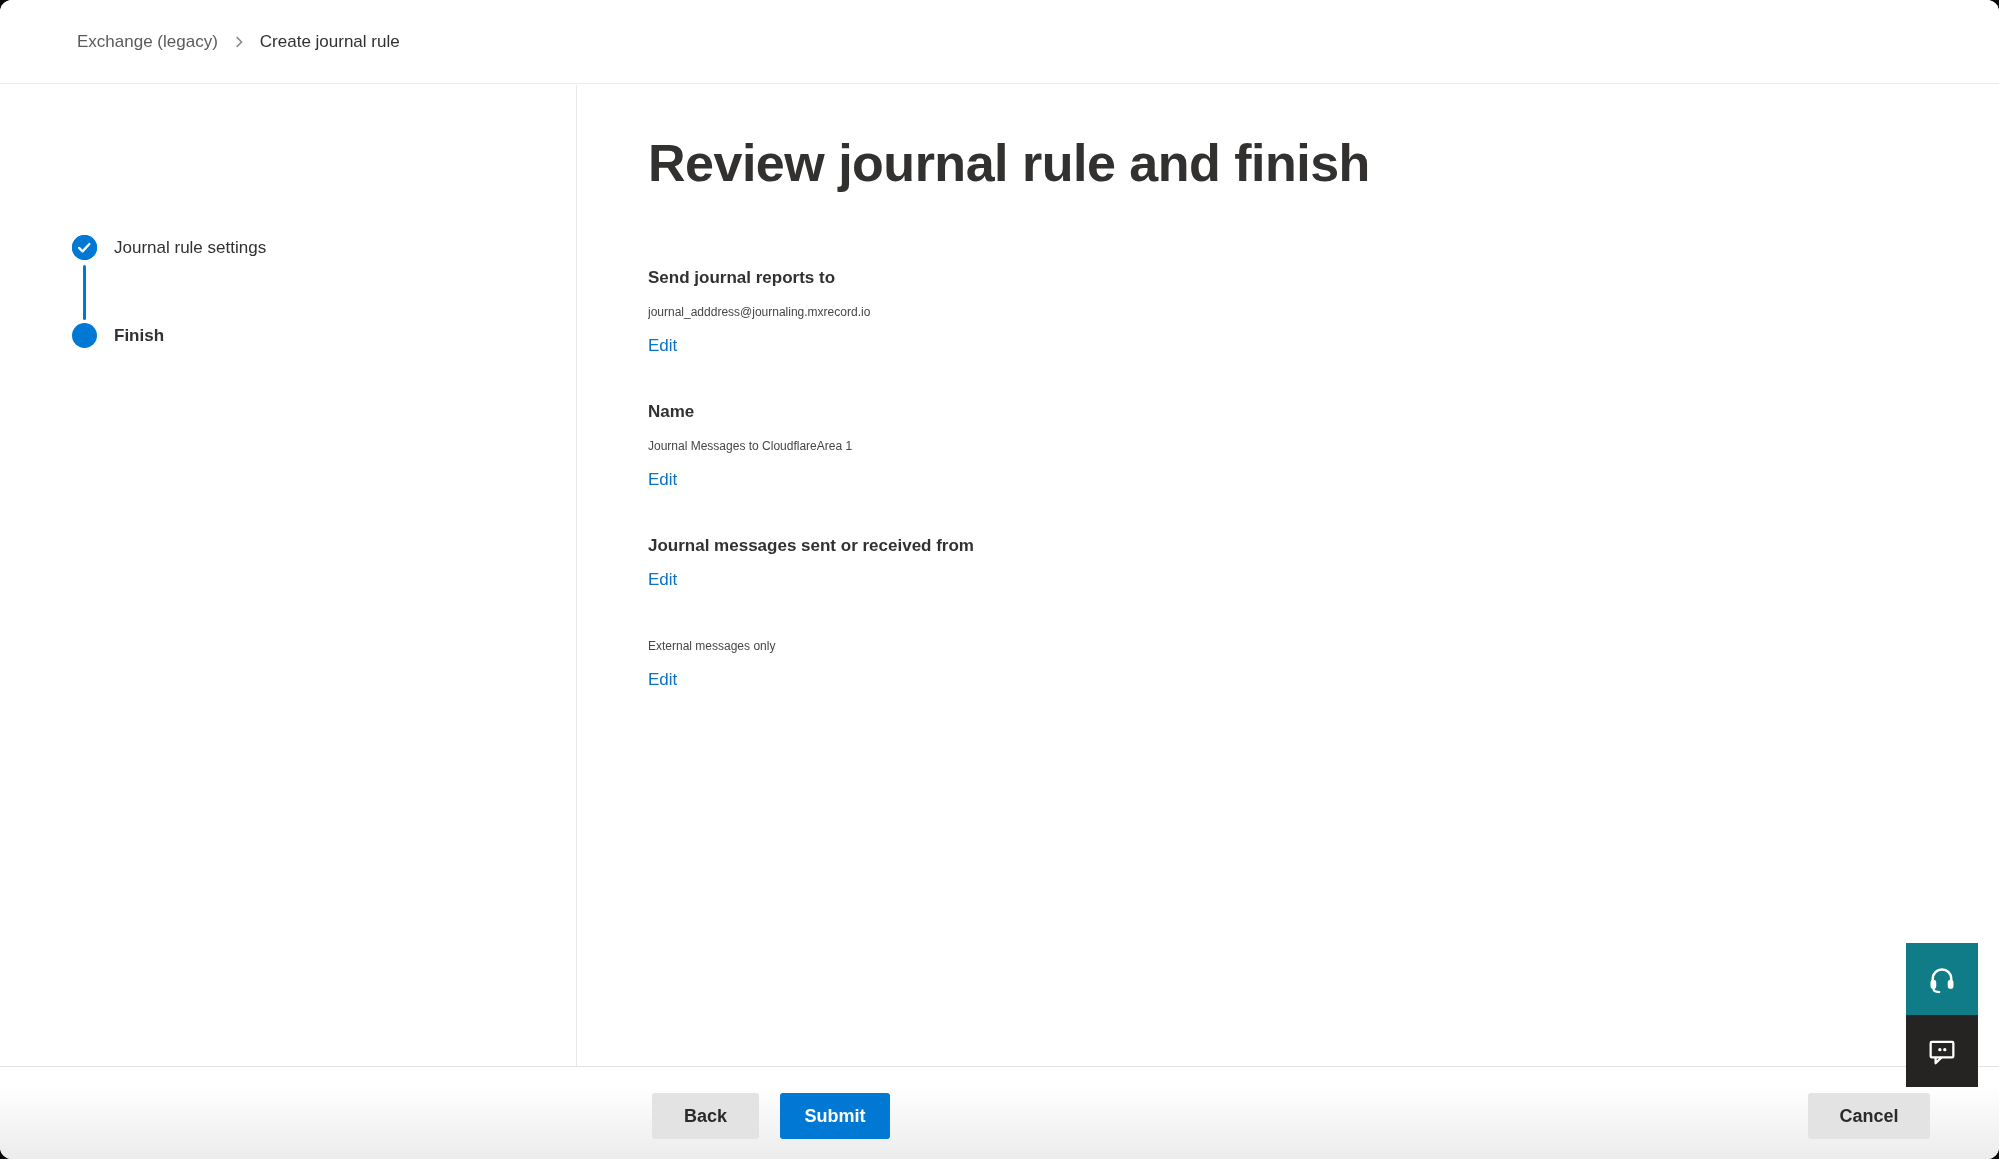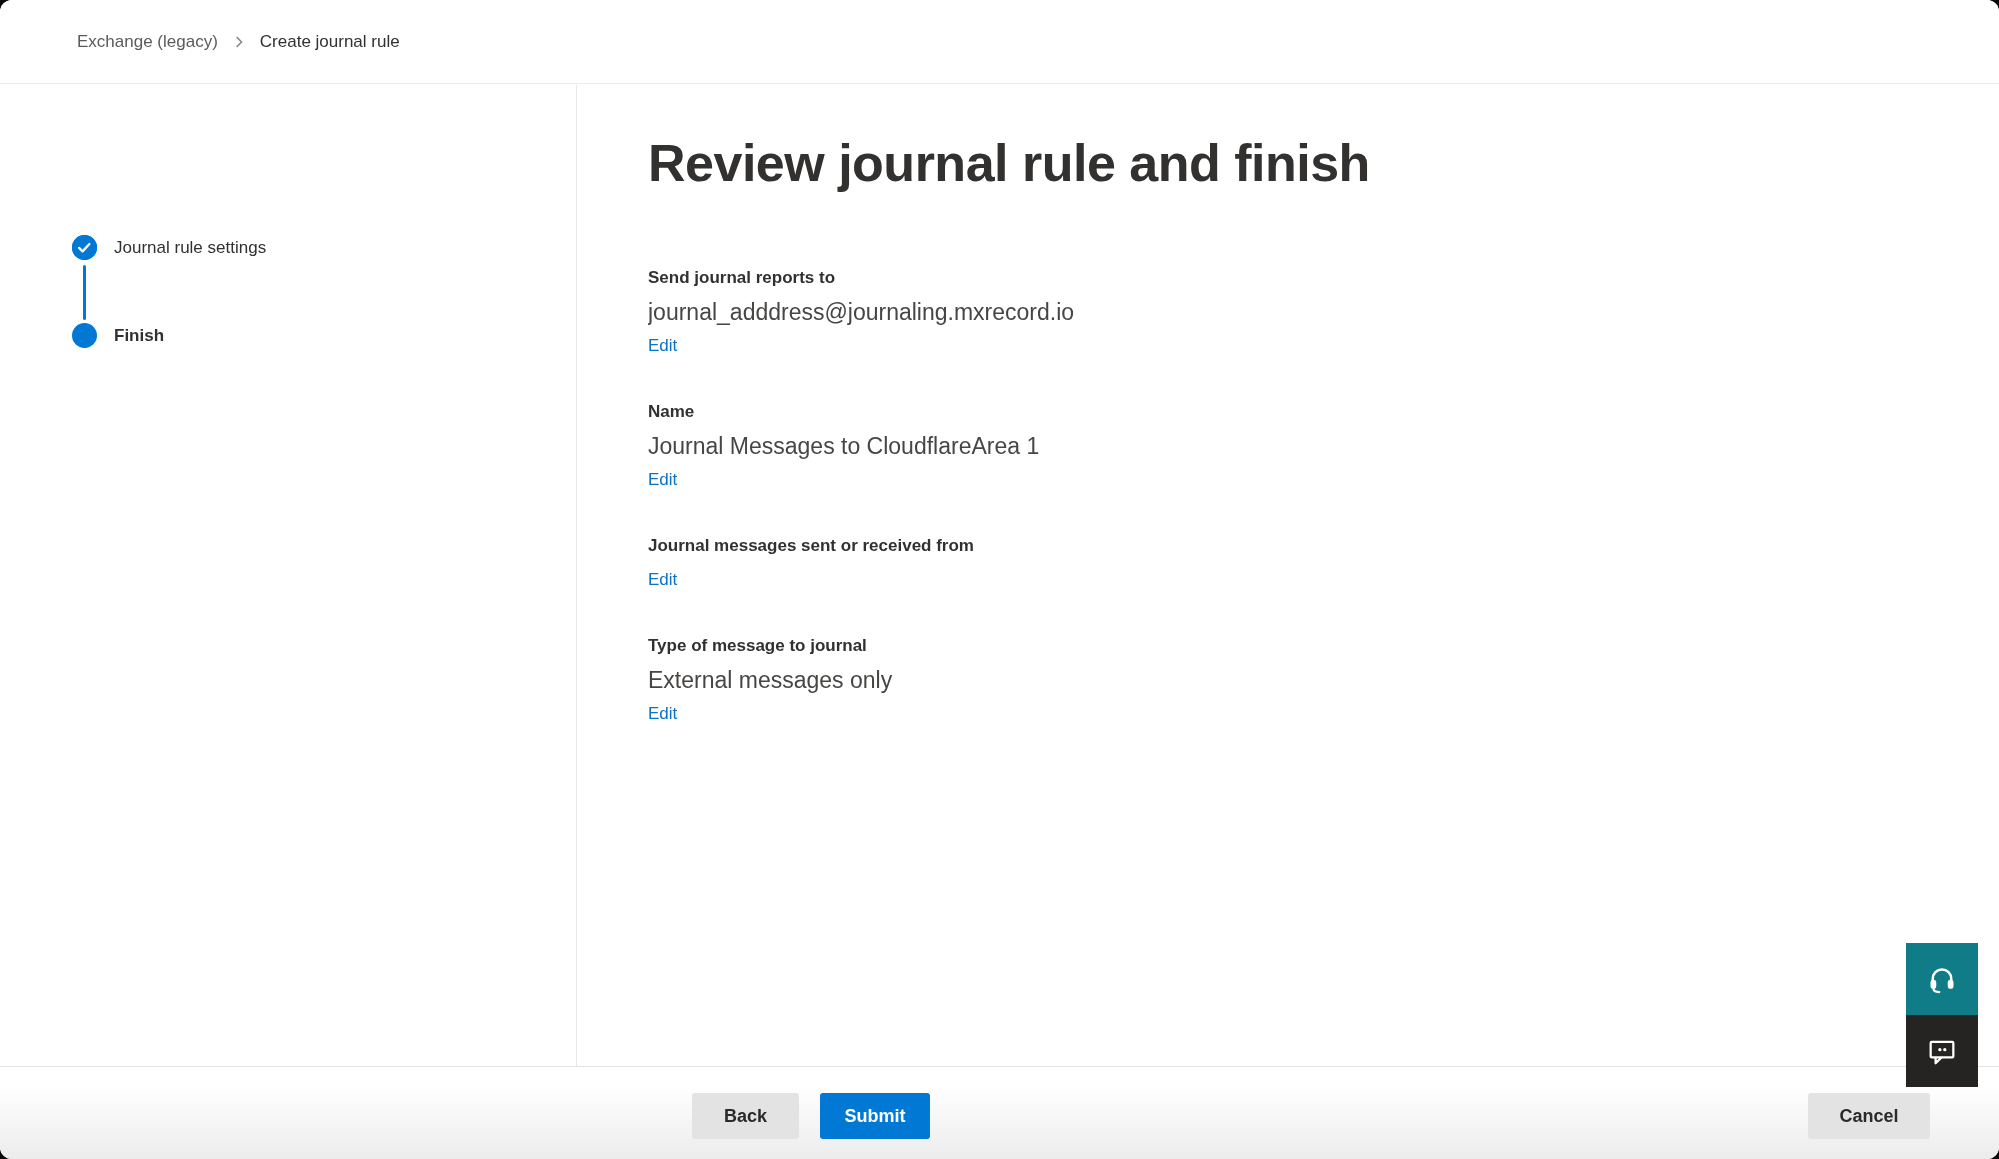--- a/index.html
+++ b/index.html
@@ -57,32 +57,32 @@
     background:#fff;overflow:hidden;
   }
   .page-title{
     margin:53px 0 0 0;
     font-size:52px;line-height:50px;font-weight:700;
     letter-spacing:-0.5px;color:#323130;
   }
   .sections{margin-top:73px;}
   .section{margin-bottom:32px;}
   .section .s-label{font-size:17px;line-height:34px;font-weight:700;color:#323130;}
-  .section .s-value{font-size:23px;line-height:34px;color:#484644;}
+  .section .s-value{font-size:12px;line-height:34px;color:#484644;}
   .section .s-edit{
     font-size:17px;line-height:34px;color:#0b72c4;cursor:pointer;
     display:inline-block;
   }
   
   .footer{
     position:absolute;left:0;right:0;bottom:0;height:93px;
     border-top:1px solid #e3e3e3;
     background:linear-gradient(#ffffff 20%,#ececec 100%);
     box-sizing:border-box;
-    display:flex;align-items:flex-start;padding-left:40px;
+    display:flex;align-items:flex-start;
   }
   .footer .btn{
     margin-top:26px;height:46px;border:none;border-radius:3px;
     font-family:inherit;font-size:18px;font-weight:600;cursor:pointer;
     display:inline-flex;align-items:center;justify-content:center;
   }
   .btn-back{margin-left:652px;width:107px;background:#e3e3e3;color:#2b2a29;}
   .btn-submit{margin-left:21px;width:110px;background:#0078d4;color:#ffffff;}
   .btn-cancel{margin-left:auto;margin-right:69px;width:122px;background:#e3e3e3;color:#2b2a29;}
   
@@ -149,21 +149,20 @@
         <div class="s-value">Journal Messages to CloudflareArea 1</div>
         <span class="s-edit">Edit</span>
       </div>
 
       <div class="section">
         <div class="s-label">Journal messages sent or received from</div>
         <span class="s-edit">Edit</span>
       </div>
 
       <div class="section">
-        <div class="s-label">Type of message to journal</div>
         <div class="s-value">External messages only</div>
         <span class="s-edit">Edit</span>
       </div>
 
     </div>
   </div>
 
   <div class="footer">
     <button class="btn btn-back">Back</button>
     <button class="btn btn-submit">Submit</button>

